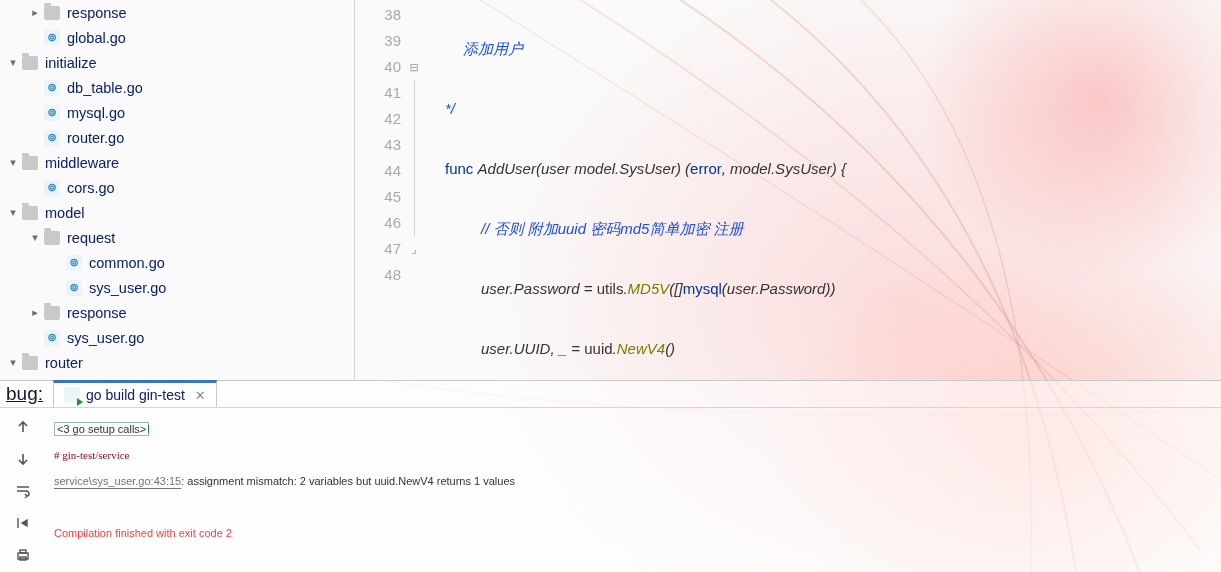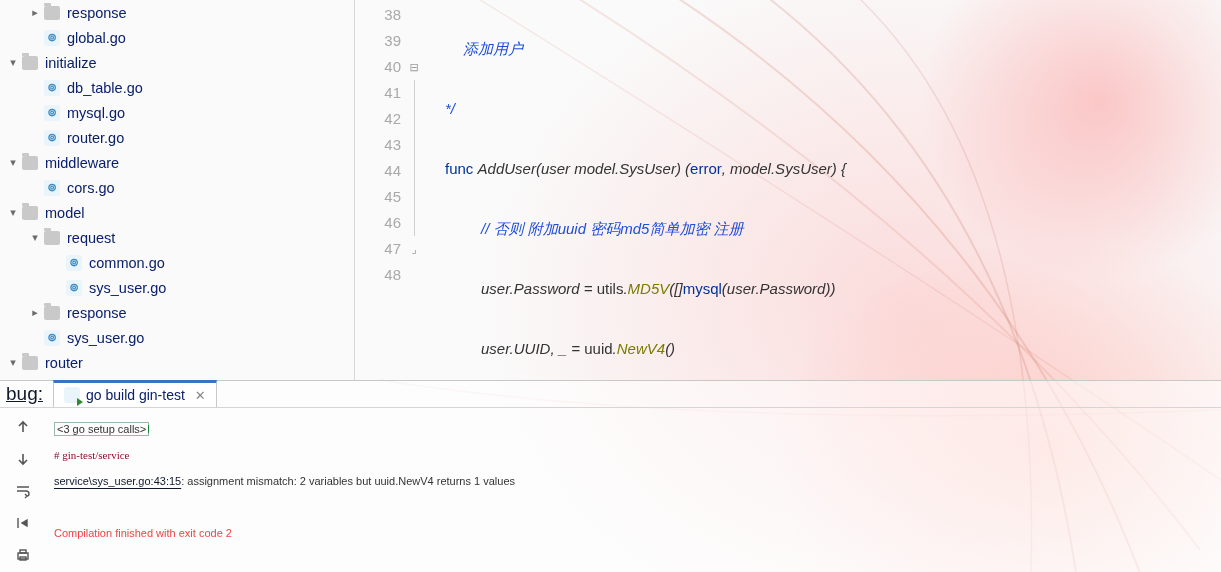--- a/index.html
+++ b/index.html
@@ -261,21 +261,21 @@
     position:relative;
   }
   .console .muted-box::after {
     content:"";
     position:absolute;
     right:-1px; top:2px; bottom:2px;
     width:1px;
     background:#148a3a;
   }
   .console .err-head { color:#8a0f2e;font-family:Liberation Serif, serif; }
-  .console .err-link { color:#0f172a; text-decoration: underline; text-underline-offset:3px; cursor:pointer;}
+  .console .err-link { color:#737373; text-decoration: underline; text-underline-offset:3px; cursor:pointer;}
   .console .err-body { color:#333; }
   .console .finish   { color:#ef4444; }
 </style>
 </head>
 <body>
 
 <div class="bg-overlay"></div>
 <svg class="bg-lines" viewBox="0 0 1221 572" preserveAspectRatio="none">
   <path d="M 600 -50 Q 1000 180 1150 600" stroke="#c24a2e" stroke-width="2" fill="none" opacity="0.35"></path>
   <path d="M 500 -50 Q 950 220 1200 550" stroke="#c24a2e" stroke-width="2" fill="none" opacity="0.25"></path>

